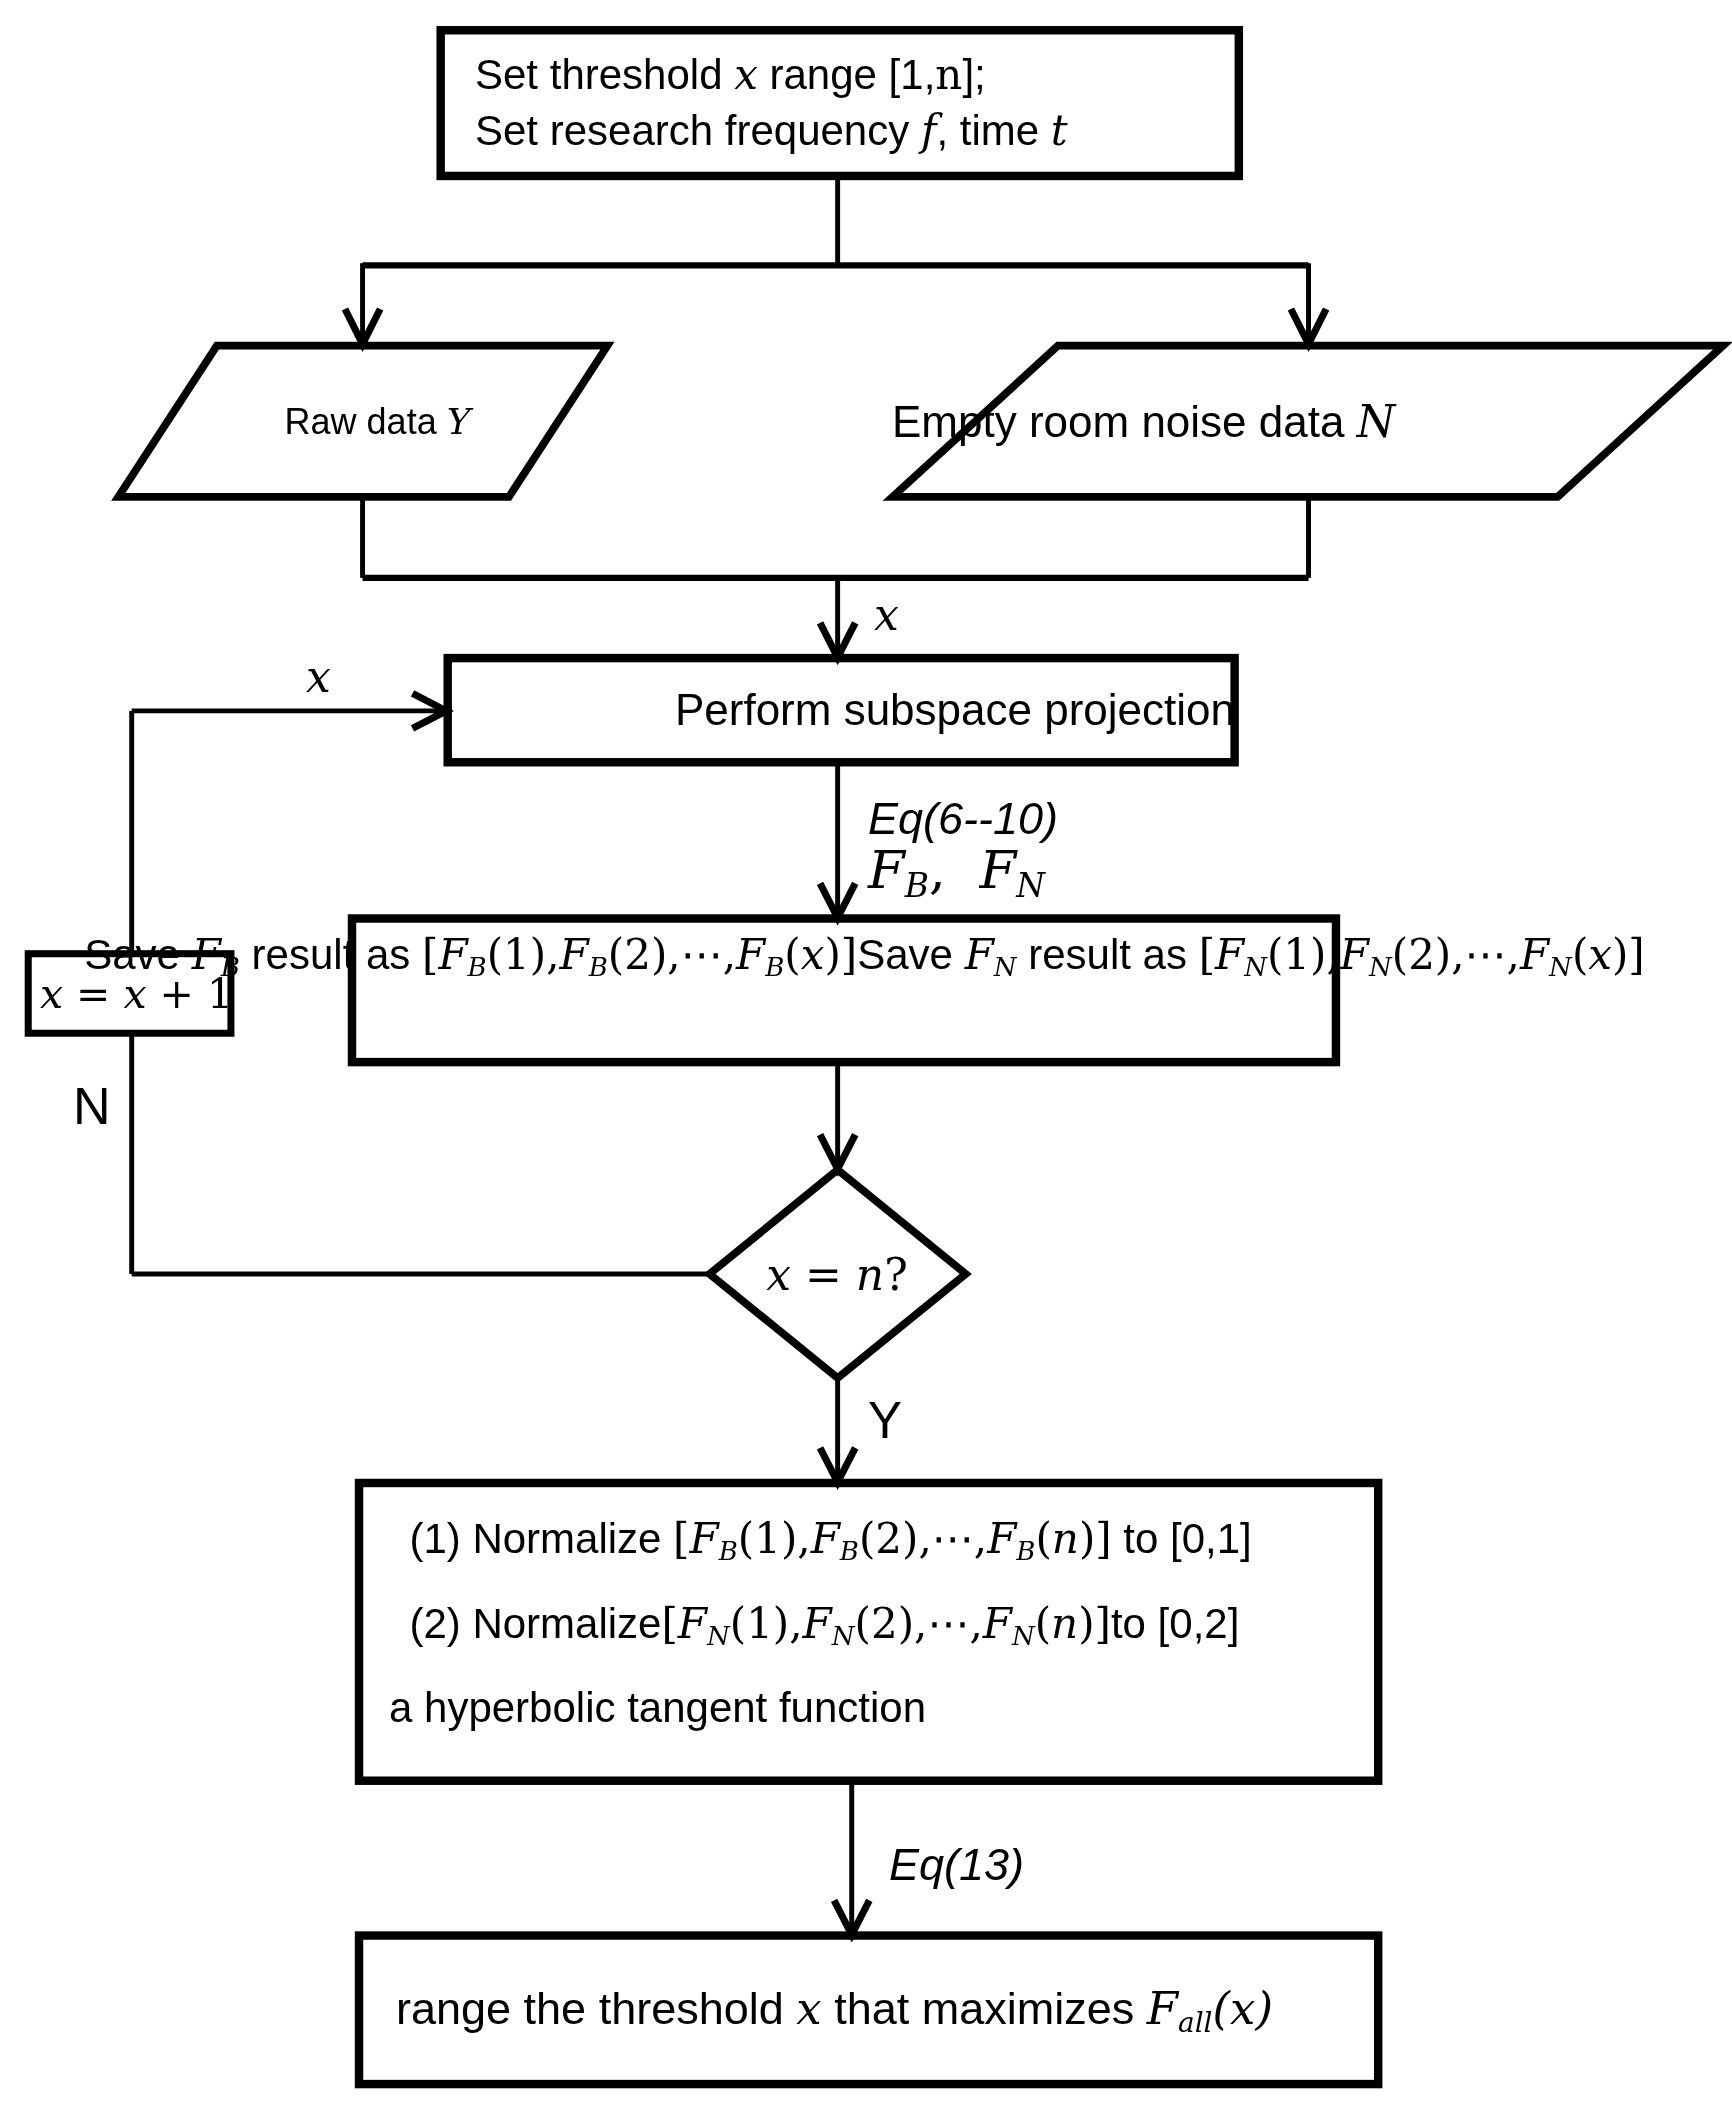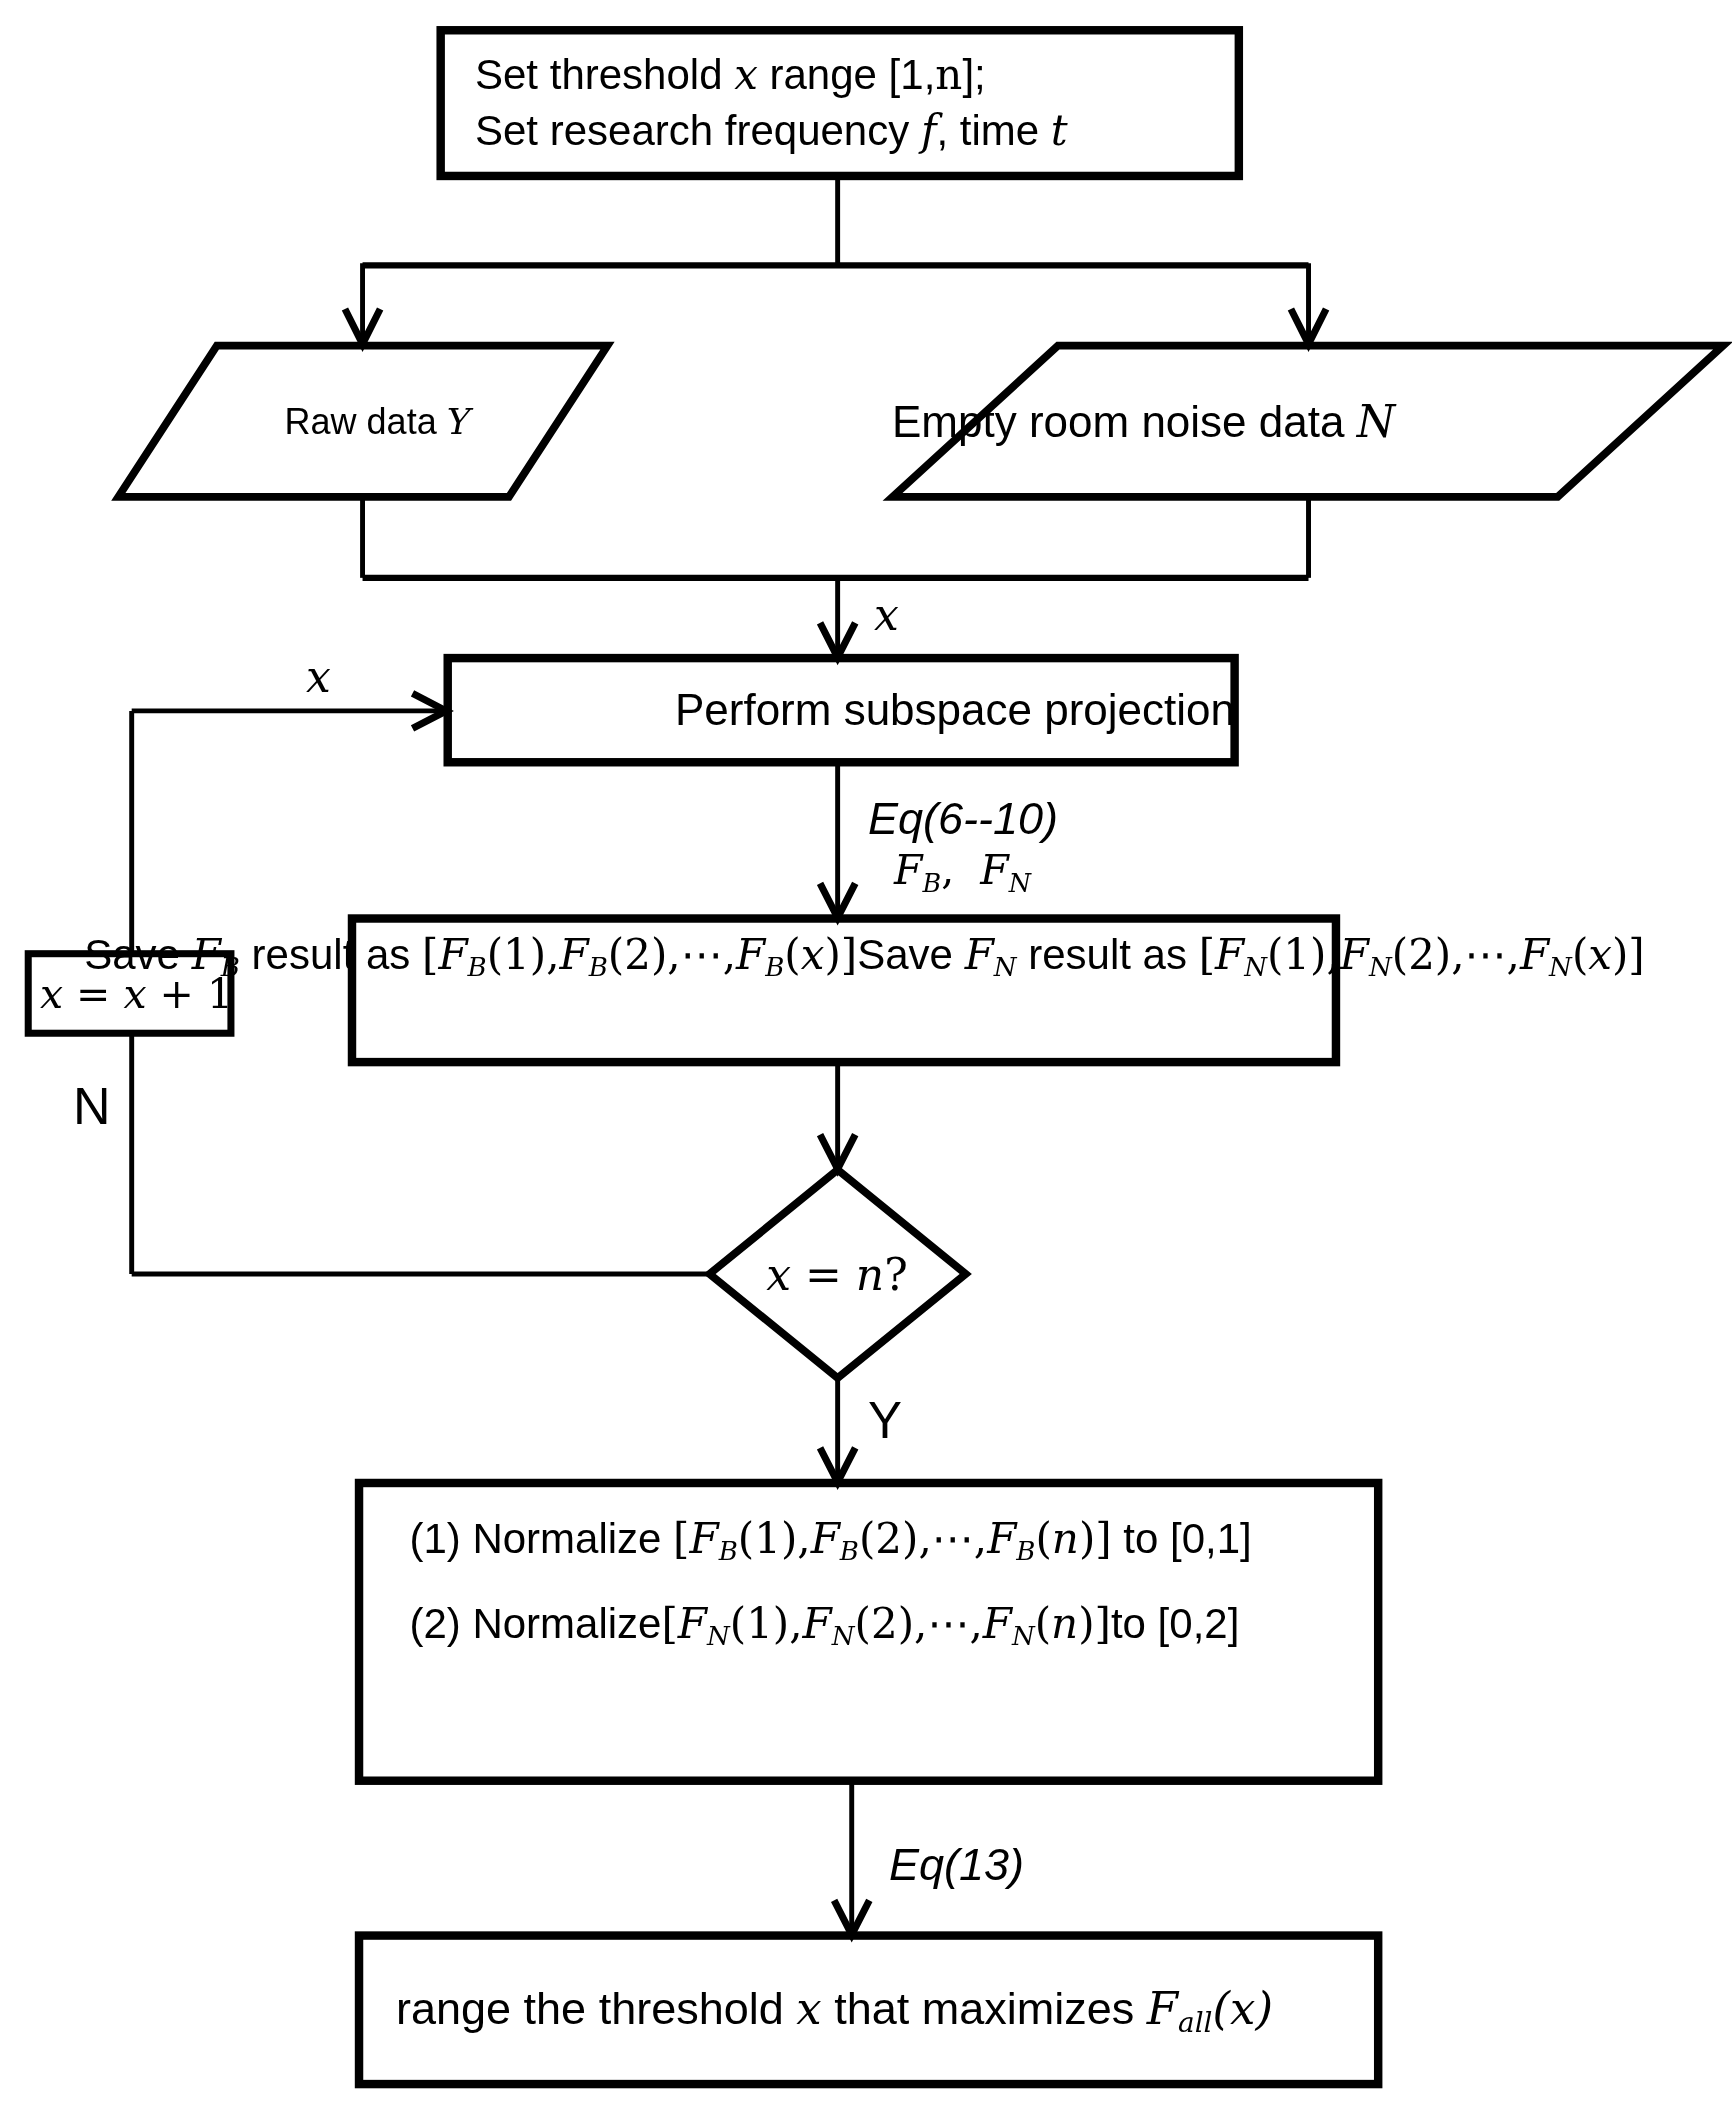--- a/index.html
+++ b/index.html
@@ -29,21 +29,21 @@
   #n-dec{left:709px;top:1170px;width:256px;height:208px;align-items:center;justify-content:center;font-size:44px;}
   #n-norm{left:359px;top:1483px;width:1019px;height:298px;padding:20.4px 0 0 30px;
           flex-direction:column;font-size:42px;line-height:72px;}
   #n-norm .ln.indent{padding-left:20.4px;}
   #n-norm .ln:nth-child(4){margin-top:-16px;}
   #n-out{left:359px;top:1936px;width:1019px;height:149px;align-items:center;padding-left:37px;font-size:45px;}
   
   #l-x-main{left:874px;top:614px;font-size:44px;}
   #l-x-loop{left:306px;top:676px;font-size:44px;}
   #l-eq610{left:868px;top:819px;font-size:45px;}
-  #l-fbfn{left:894px;top:872px;font-size:41px;}
+  #l-fbfn{left:868px;top:872px;font-size:53px;}
   #l-n{left:73px;top:1106px;font-size:52px;}
   #l-y{left:868px;top:1420px;font-size:51px;}
   #l-eq13{left:889px;top:1865px;font-size:45px;}
 </style>
 </head>
 <body>
 
 <div class="stage">
 
   <svg class="wires" width="1733" height="2108" viewBox="0 0 2462 2995">
@@ -118,20 +118,21 @@
     <div class="ln"><span class="tk-i">x</span><span class="tk-r"> = </span><span class="tk-i">x</span><span class="tk-r"> + 1</span></div>
   </div>
 
   <div class="txt" id="n-dec">
     <div class="ln"><span class="tk-i">x</span><span class="tk-r"> = </span><span class="tk-i">n</span><span class="tk-r">?</span></div>
   </div>
 
   <div class="txt" id="n-norm">
     <div class="ln indent"><span class="tk-s">(1) Normalize </span><span class="tk-r">[</span><span class="tk-i">F</span><span class="tk-sub">B</span><span class="tk-r">(1),</span><span class="tk-i">F</span><span class="tk-sub">B</span><span class="tk-r">(2),</span><span class="tk-r">⋯,</span><span class="tk-i">F</span><span class="tk-sub">B</span><span class="tk-r">(</span><span class="tk-i">n</span><span class="tk-r">)]</span><span class="tk-s"> to [0,1]</span></div>
     <div class="ln indent"><span class="tk-s">(2) Normalize</span><span class="tk-r">[</span><span class="tk-i">F</span><span class="tk-sub">N</span><span class="tk-r">(1),</span><span class="tk-i">F</span><span class="tk-sub">N</span><span class="tk-r">(2),</span><span class="tk-r">⋯,</span><span class="tk-i">F</span><span class="tk-sub">N</span><span class="tk-r">(</span><span class="tk-i">n</span><span class="tk-r">)]</span><span class="tk-s">to [0,2]</span></div>
+    <div class="ln"><span class="tk-s">a hyperbolic tangent function</span></div>
   </div>
 
   <div class="txt" id="n-out">
     <div class="ln"><span class="tk-s">range the threshold </span><span class="tk-i">x</span><span class="tk-s"> that maximizes </span><span class="tk-i">F</span><span class="tk-sub">all</span><span class="tk-i">(x)</span></div>
   </div>
 
   <div class="lbl" id="l-x-main"><span class="tk-i">x</span></div>
   <div class="lbl" id="l-x-loop"><span class="tk-i">x</span></div>
   <div class="lbl" id="l-eq610"><span class="tk-si">Eq(6--10)</span></div>
   <div class="lbl" id="l-fbfn"><span class="tk-i">F</span><span class="tk-sub">B</span><span class="tk-r">, &nbsp;</span><span class="tk-i">F</span><span class="tk-sub">N</span></div>

